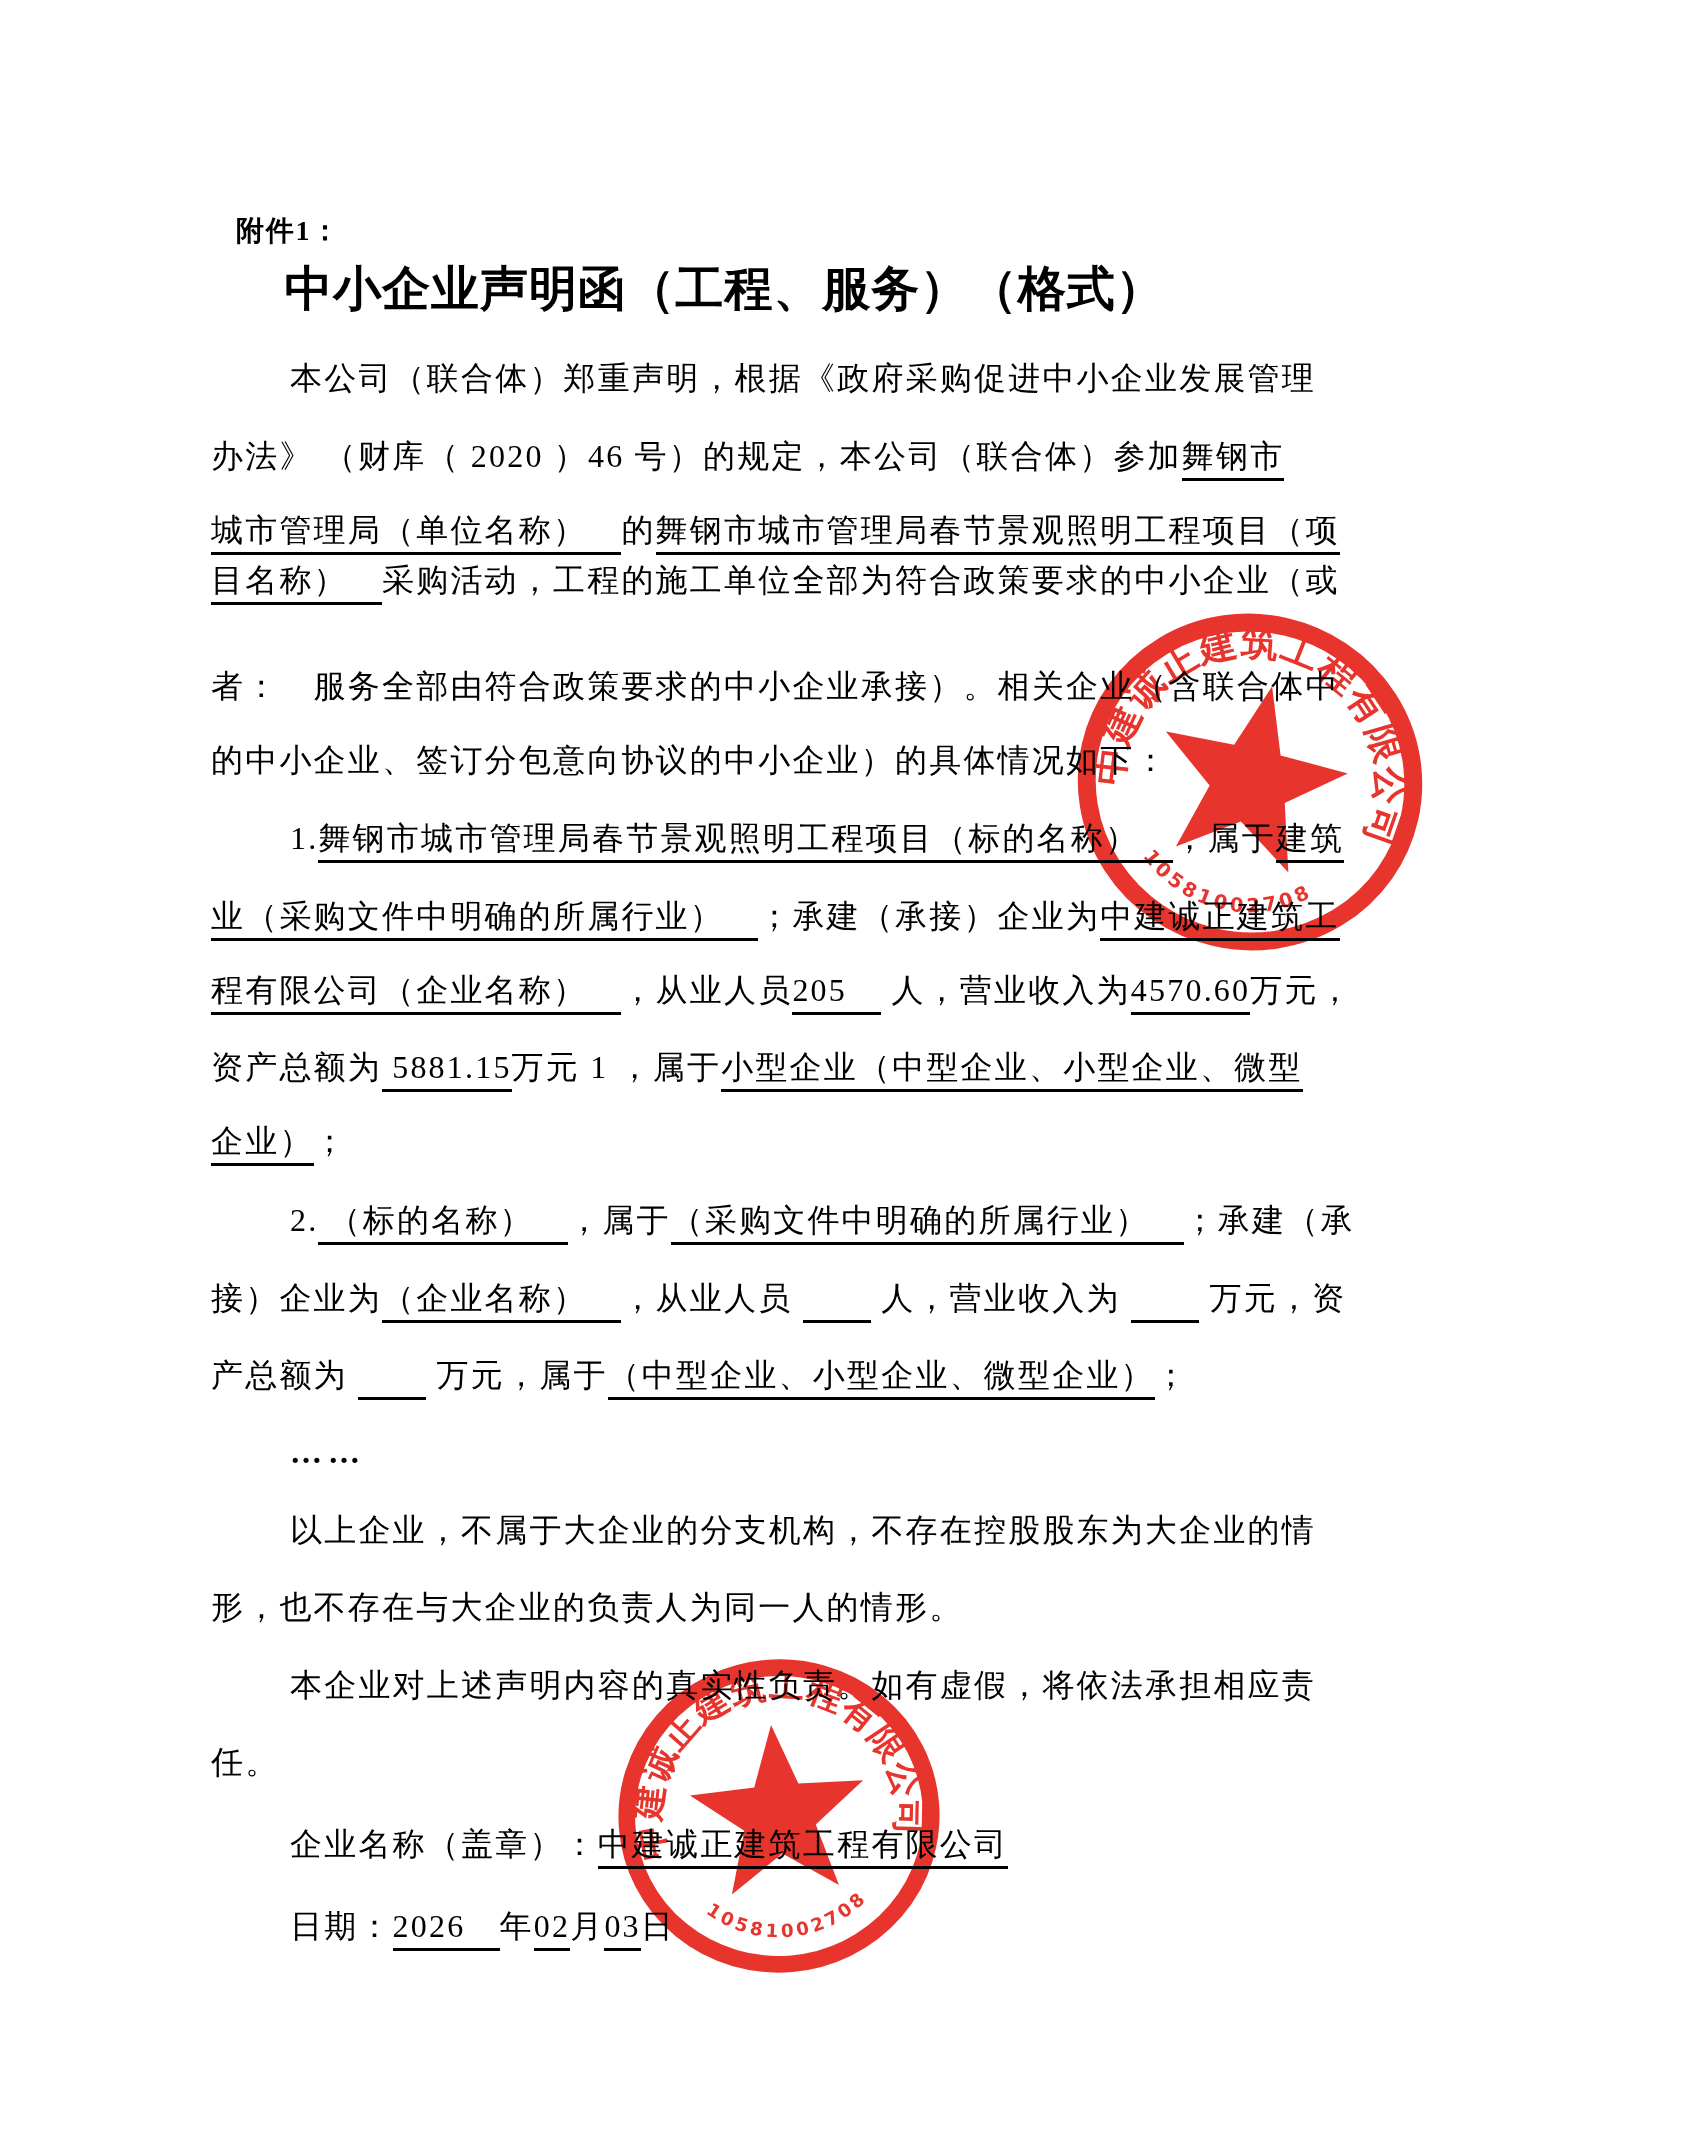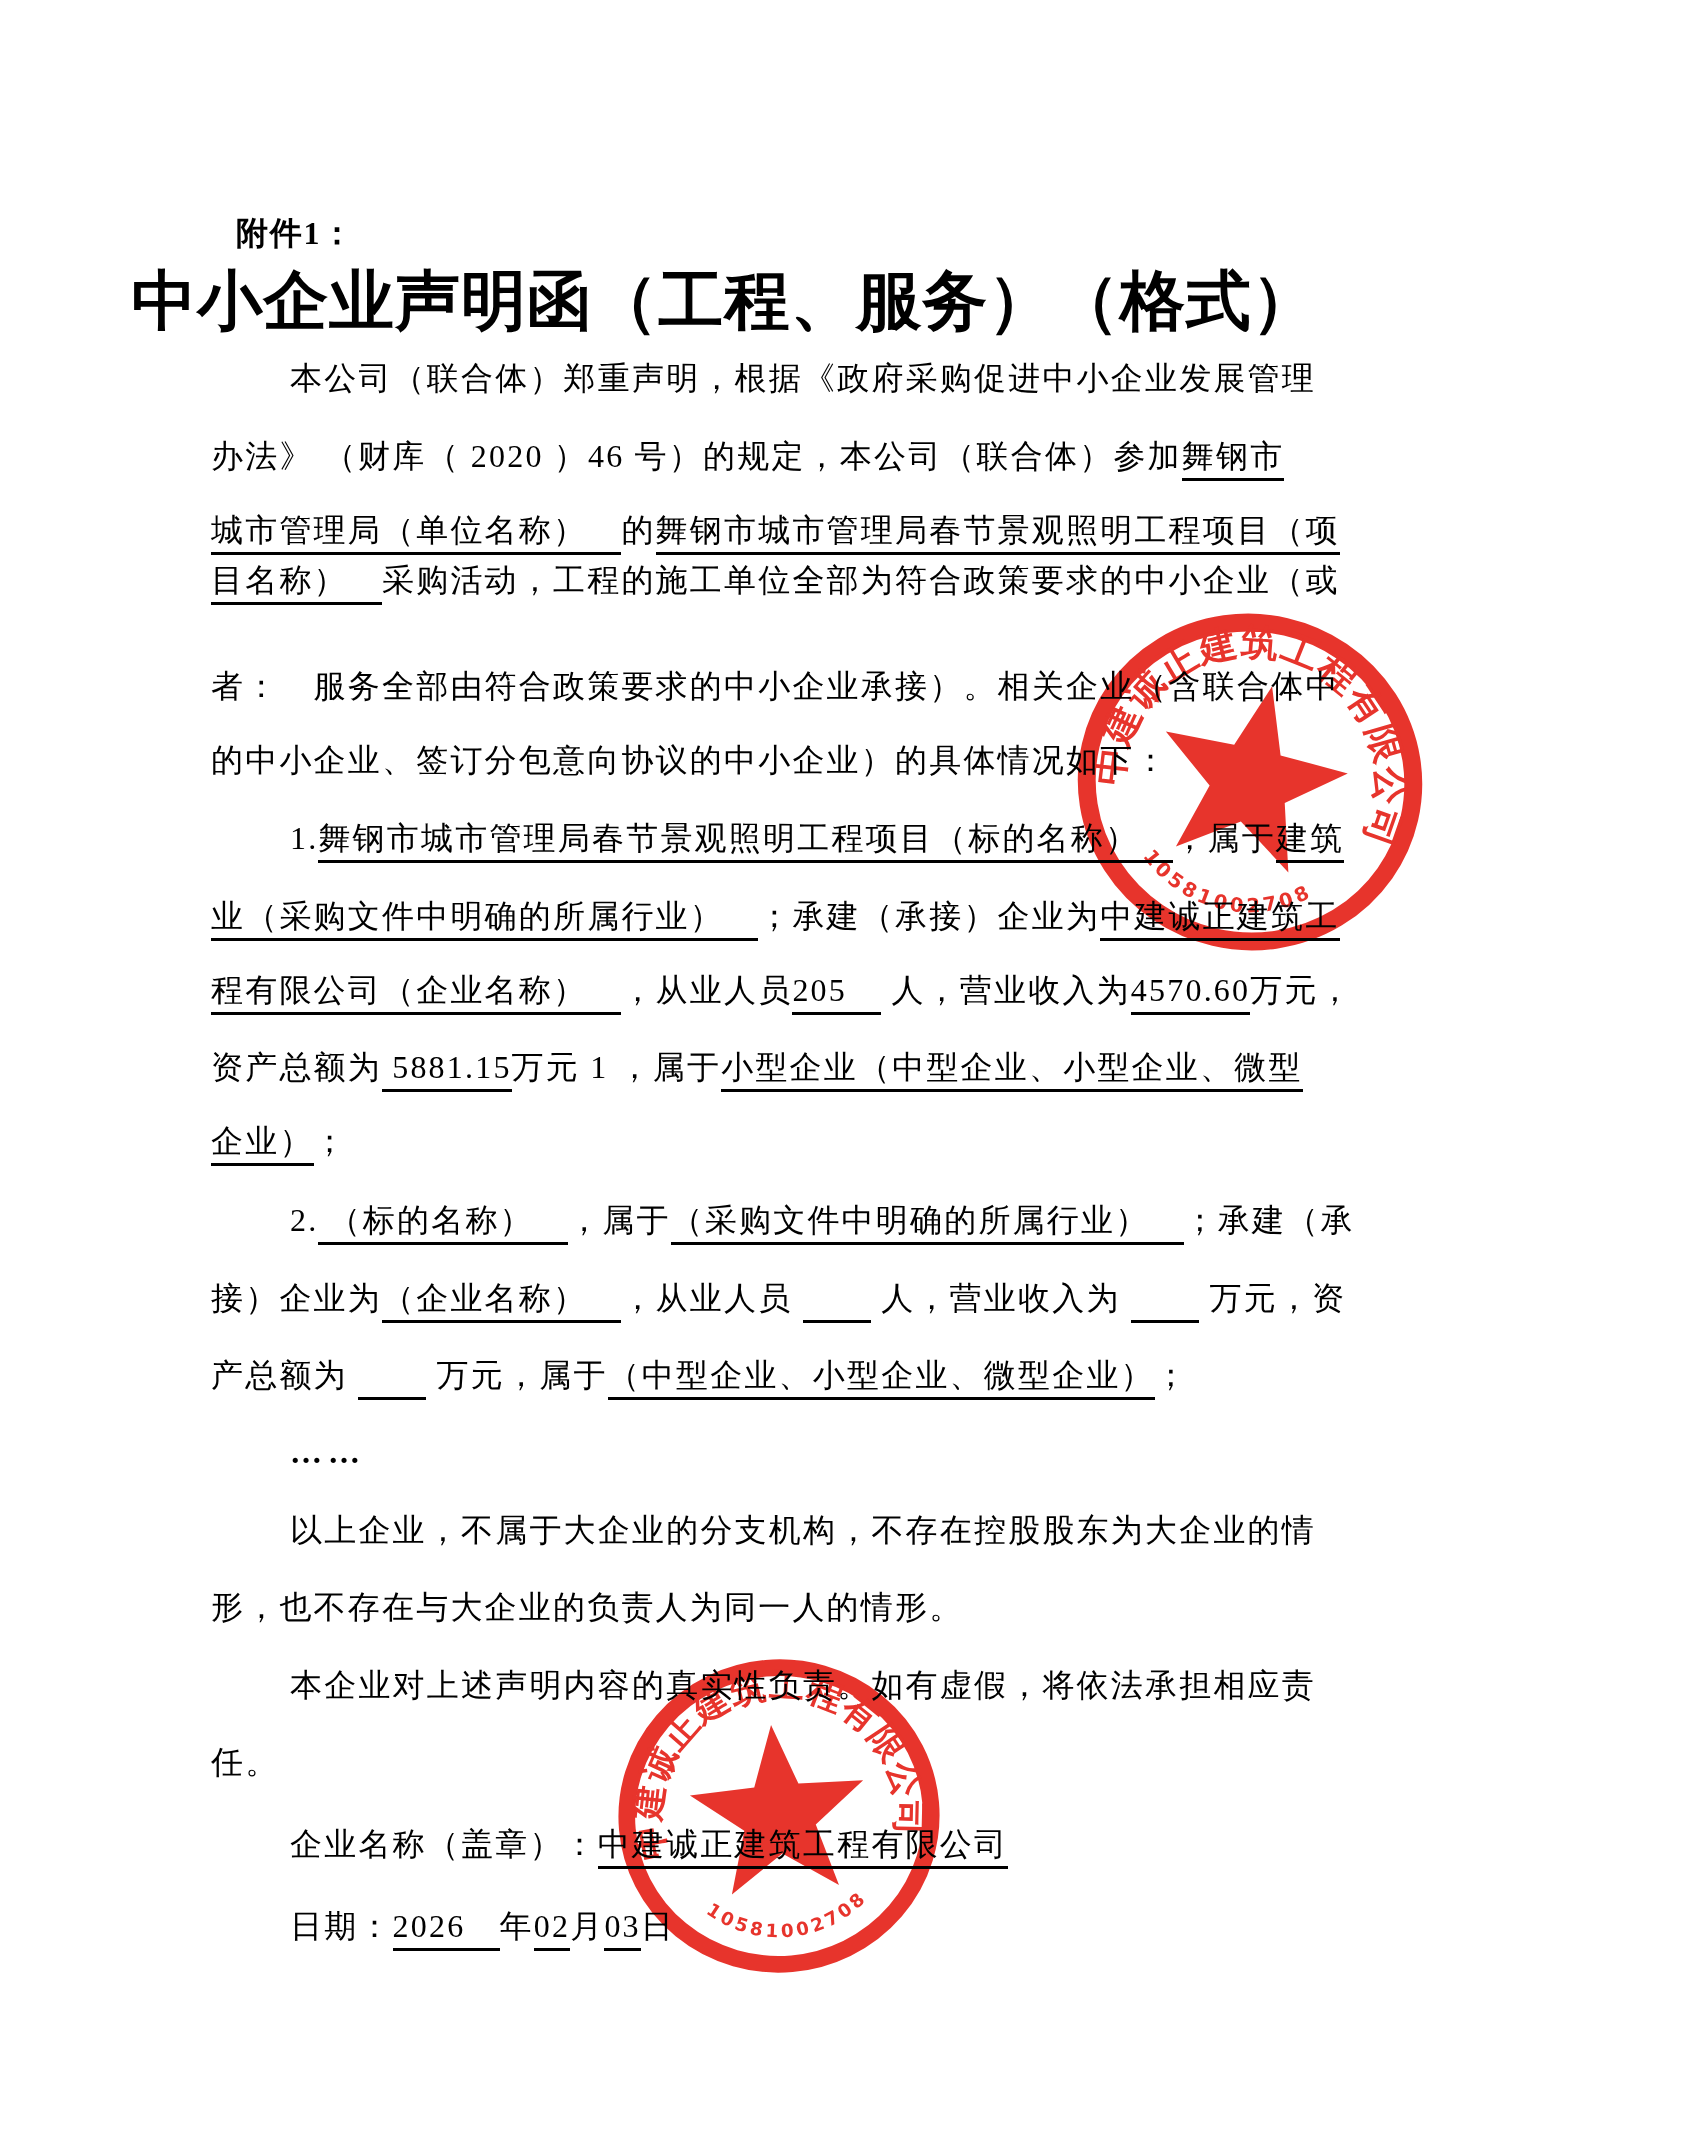--- a/index.html
+++ b/index.html
@@ -1,20 +1,20 @@
 <!DOCTYPE html>
 <html style="--stamp-color: #e5241c;font-size:6.9px"><head>
 <meta charset="utf-8">
 <style>
   html,body{margin:0;padding:0;background:#888;}
   .page{position:relative;width:1707px;height:2414px;background:#ffffff;overflow:hidden;
         font-family:"Liberation Serif","DejaVu Serif",serif;color:#000;}
-  .attachment{position:absolute;left:236px;top:212px;font-size:32px;font-weight:bold;letter-spacing:1.7px;}
+  .attachment{position:absolute;left:236px;top:212px;font-size:28px;font-weight:bold;letter-spacing:1.7px;}
   .title{position:absolute;left:0;top:257px;width:1449px;margin:0;text-align:center;
-         font-size:65px;font-weight:bold;letter-spacing:0.9px;}
+         font-size:48px;font-weight:bold;letter-spacing:0.9px;}
   .line{position:absolute;left:211px;width:1376px;font-size:32px;line-height:1.3;
         letter-spacing:2.2px;white-space:pre;}
   .line.indent{padding-left:79px;}
   .seg{display:inline;}
   .u{border-bottom:3px solid #000;padding-bottom:3.9px;text-align:center;}
   .b{font-weight:bold;letter-spacing:6px;}
   .stamp{position:absolute;mix-blend-mode:multiply;opacity:0.93;}
   .stamp svg{width:100%;height:100%;overflow:visible;display:block;}
   .stamp1{left:1075px;top:610px;width:350px;height:344px;transform:rotate(13deg);}
   .stamp2{left:608px;top:1657px;width:342px;height:318px;transform:rotate(-5deg);}

